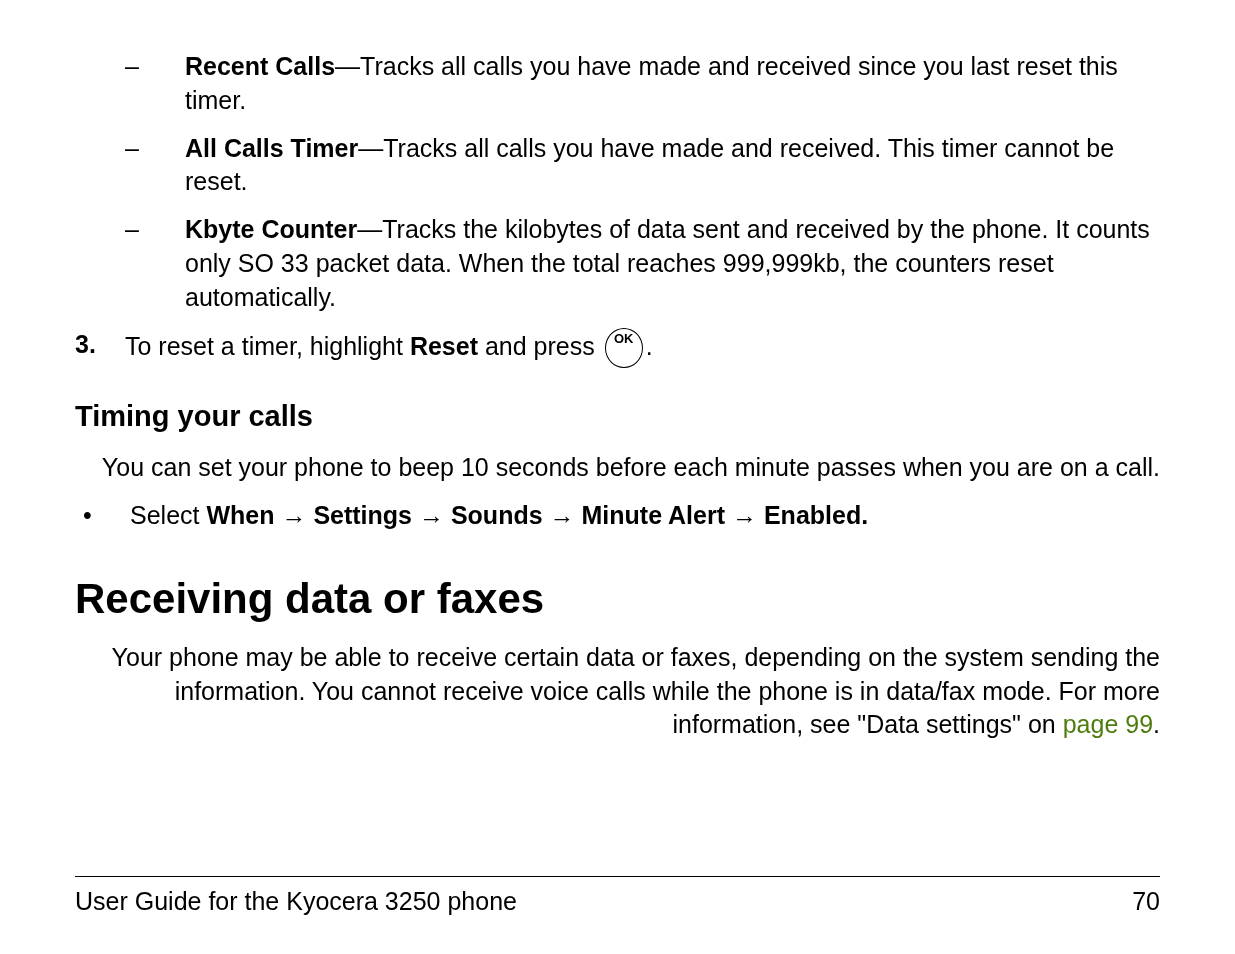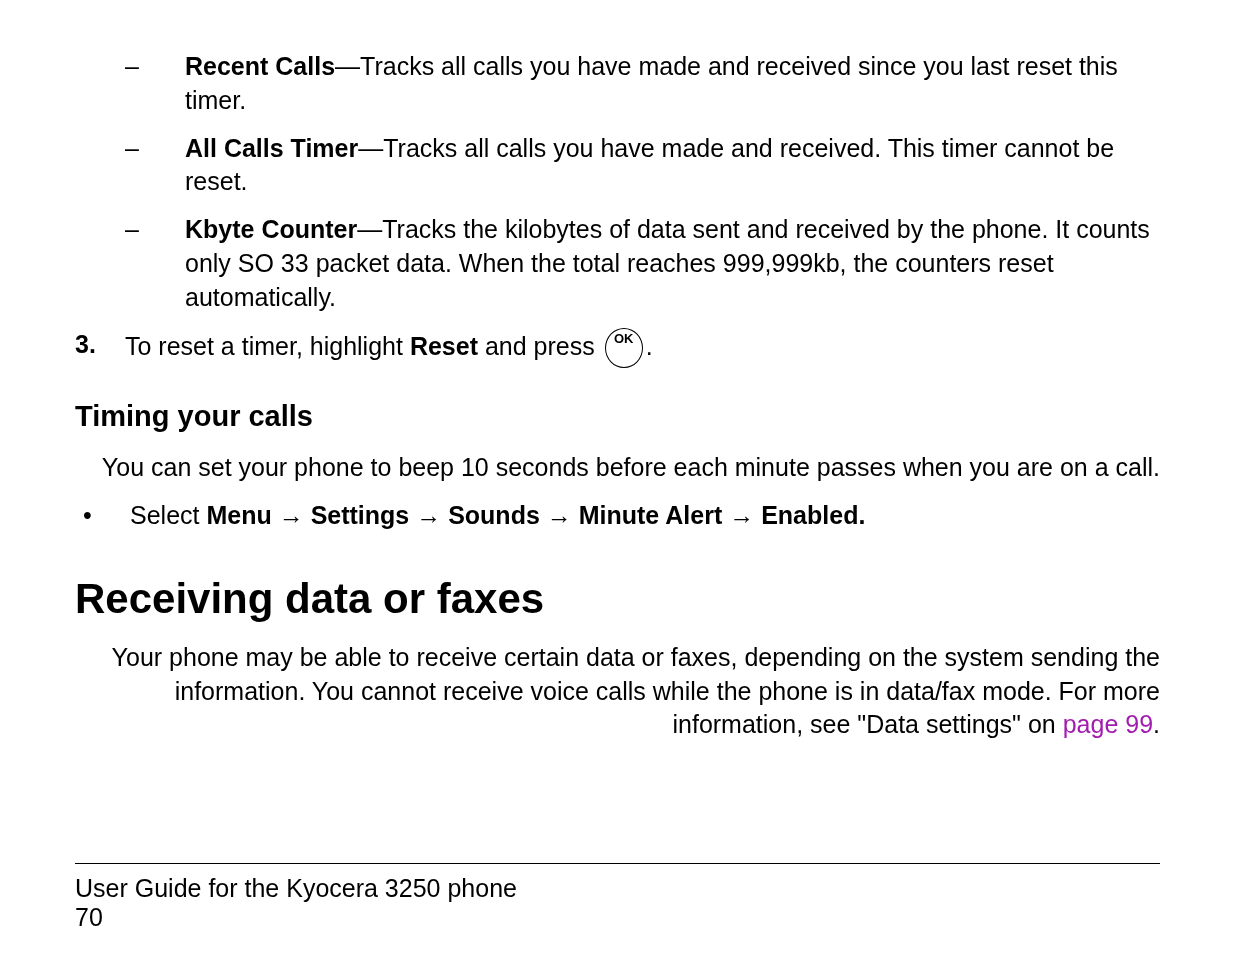--- a/index.html
+++ b/index.html
@@ -104,33 +104,32 @@
     .bullet-text {
       flex: 1;
     }
     .bullet-text .bold {
       font-weight: bold;
     }
     .arrow {
       font-weight: normal;
     }
     .link {
-      color: #a21caf;
+      color: #4d7c0f;
     }
     .footer {
       position: absolute;
-      bottom: 22px;
+      bottom: 38px;
       left: 75px;
       right: 75px;
       border-top: 1.5px solid #000;
       padding-top: 10px;
       display: flex;
       justify-content: space-between;
       font-size: 25px;
-      flex-direction: column;
     }
   </style>
 </head>
 <body>
 
 <div class="dash-list">
   <div class="dash-item">
     <div class="dash-marker">–</div>
     <div class="dash-text">
       <span class="bold">Recent Calls</span><span>—Tracks all calls you have made and received since you last reset this timer.</span>
@@ -158,21 +157,21 @@
 </div>
 
 <div class="section-heading-1">Timing your calls</div>
 
 <div class="body-text">You can set your phone to beep 10 seconds before each minute passes when you are on a call.</div>
 
 <div class="bullet-list">
   <div class="bullet-item">
     <div class="bullet-marker">•</div>
     <div class="bullet-text">
-      <span>Select </span><span class="bold">Menu</span><span class="arrow"> → </span><span class="bold">Settings</span><span class="arrow"> → </span><span class="bold">Sounds</span><span class="arrow"> → </span><span class="bold">Minute Alert</span><span class="arrow"> → </span><span class="bold">Enabled.</span>
+      <span>Select </span><span class="bold">When</span><span class="arrow"> → </span><span class="bold">Settings</span><span class="arrow"> → </span><span class="bold">Sounds</span><span class="arrow"> → </span><span class="bold">Minute Alert</span><span class="arrow"> → </span><span class="bold">Enabled.</span>
     </div>
   </div>
 </div>
 
 <div class="section-heading-2">Receiving data or faxes</div>
 
 <div class="body-text">
   <span>Your phone may be able to receive certain data or faxes, depending on the system sending the information. You cannot receive voice calls while the phone is in data/fax mode. For more information, see "Data settings" on </span><span class="link">page 99</span><span>.</span>
 </div>
 

